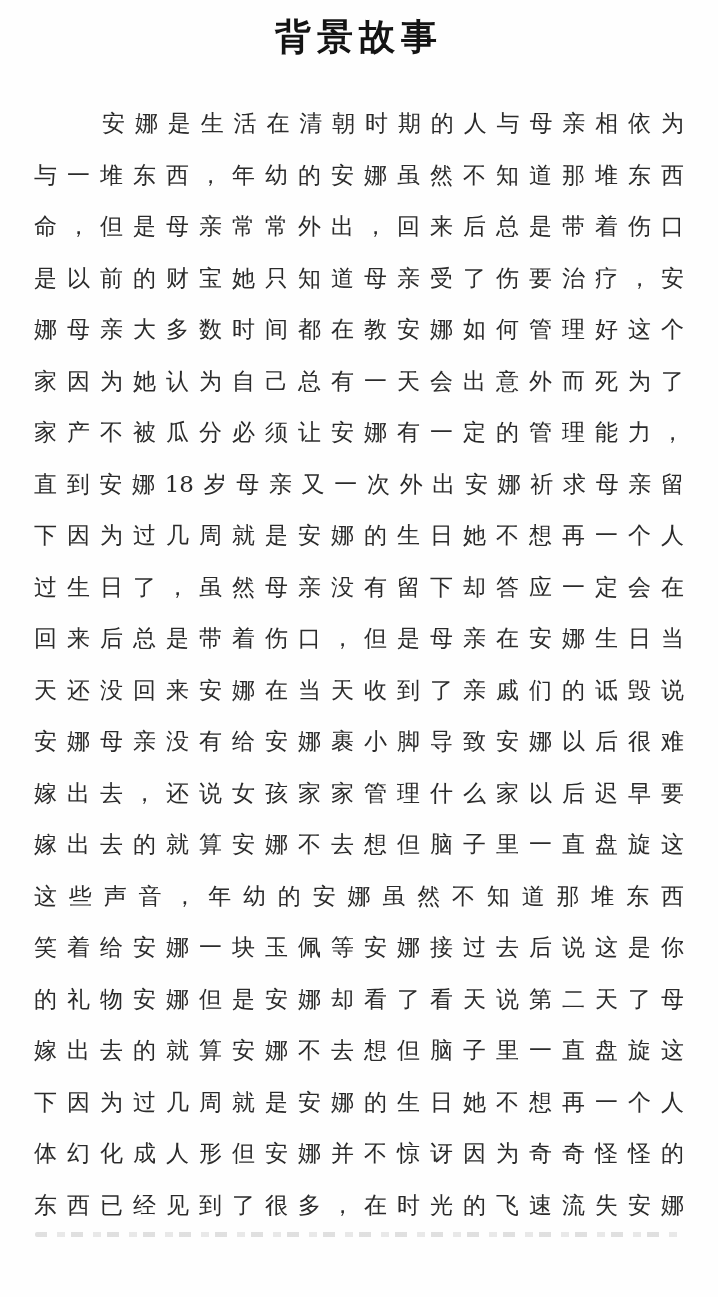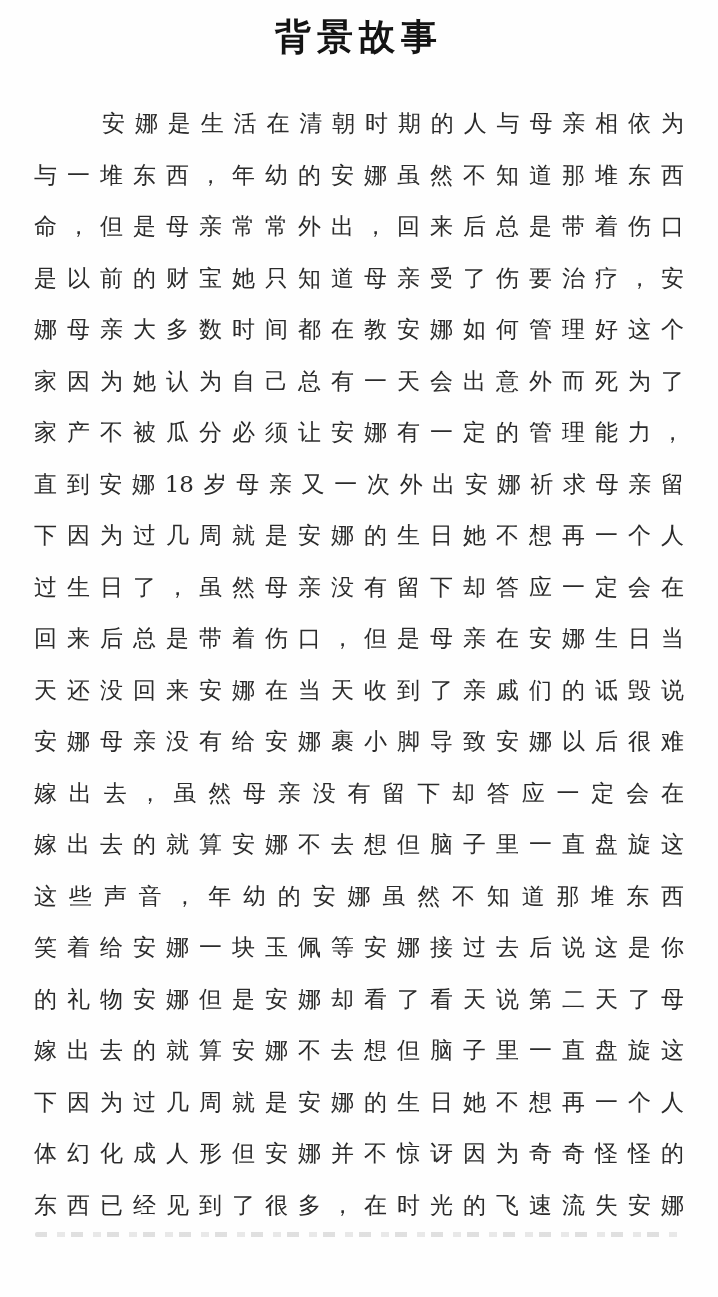--- a/index.html
+++ b/index.html
@@ -74,21 +74,21 @@
     <div class="text-line">是以前的财宝她只知道母亲受了伤要治疗，安</div>
     <div class="text-line">娜母亲大多数时间都在教安娜如何管理好这个</div>
     <div class="text-line">家因为她认为自己总有一天会出意外而死为了</div>
     <div class="text-line">家产不被瓜分必须让安娜有一定的管理能力，</div>
     <div class="text-line">直到安娜18岁母亲又一次外出安娜祈求母亲留</div>
     <div class="text-line">下因为过几周就是安娜的生日她不想再一个人</div>
     <div class="text-line">过生日了，虽然母亲没有留下却答应一定会在</div>
     <div class="text-line">回来后总是带着伤口，但是母亲在安娜生日当</div>
     <div class="text-line">天还没回来安娜在当天收到了亲戚们的诋毁说</div>
     <div class="text-line">安娜母亲没有给安娜裹小脚导致安娜以后很难</div>
-    <div class="text-line">嫁出去，虽然母亲没有留下却答应一定会在</div>
+    <div class="text-line">嫁出去，还说女孩家家管理什么家以后迟早要</div>
     <div class="text-line">嫁出去的就算安娜不去想但脑子里一直盘旋这</div>
     <div class="text-line">这些声音，年幼的安娜虽然不知道那堆东西</div>
     <div class="text-line">笑着给安娜一块玉佩等安娜接过去后说这是你</div>
     <div class="text-line">的礼物安娜但是安娜却看了看天说第二天了母</div>
     <div class="text-line">嫁出去的就算安娜不去想但脑子里一直盘旋这</div>
     <div class="text-line">下因为过几周就是安娜的生日她不想再一个人</div>
     <div class="text-line">体幻化成人形但安娜并不惊讶因为奇奇怪怪的</div>
     <div class="text-line">东西已经见到了很多，在时光的飞速流失安娜</div>
   </div>
 

